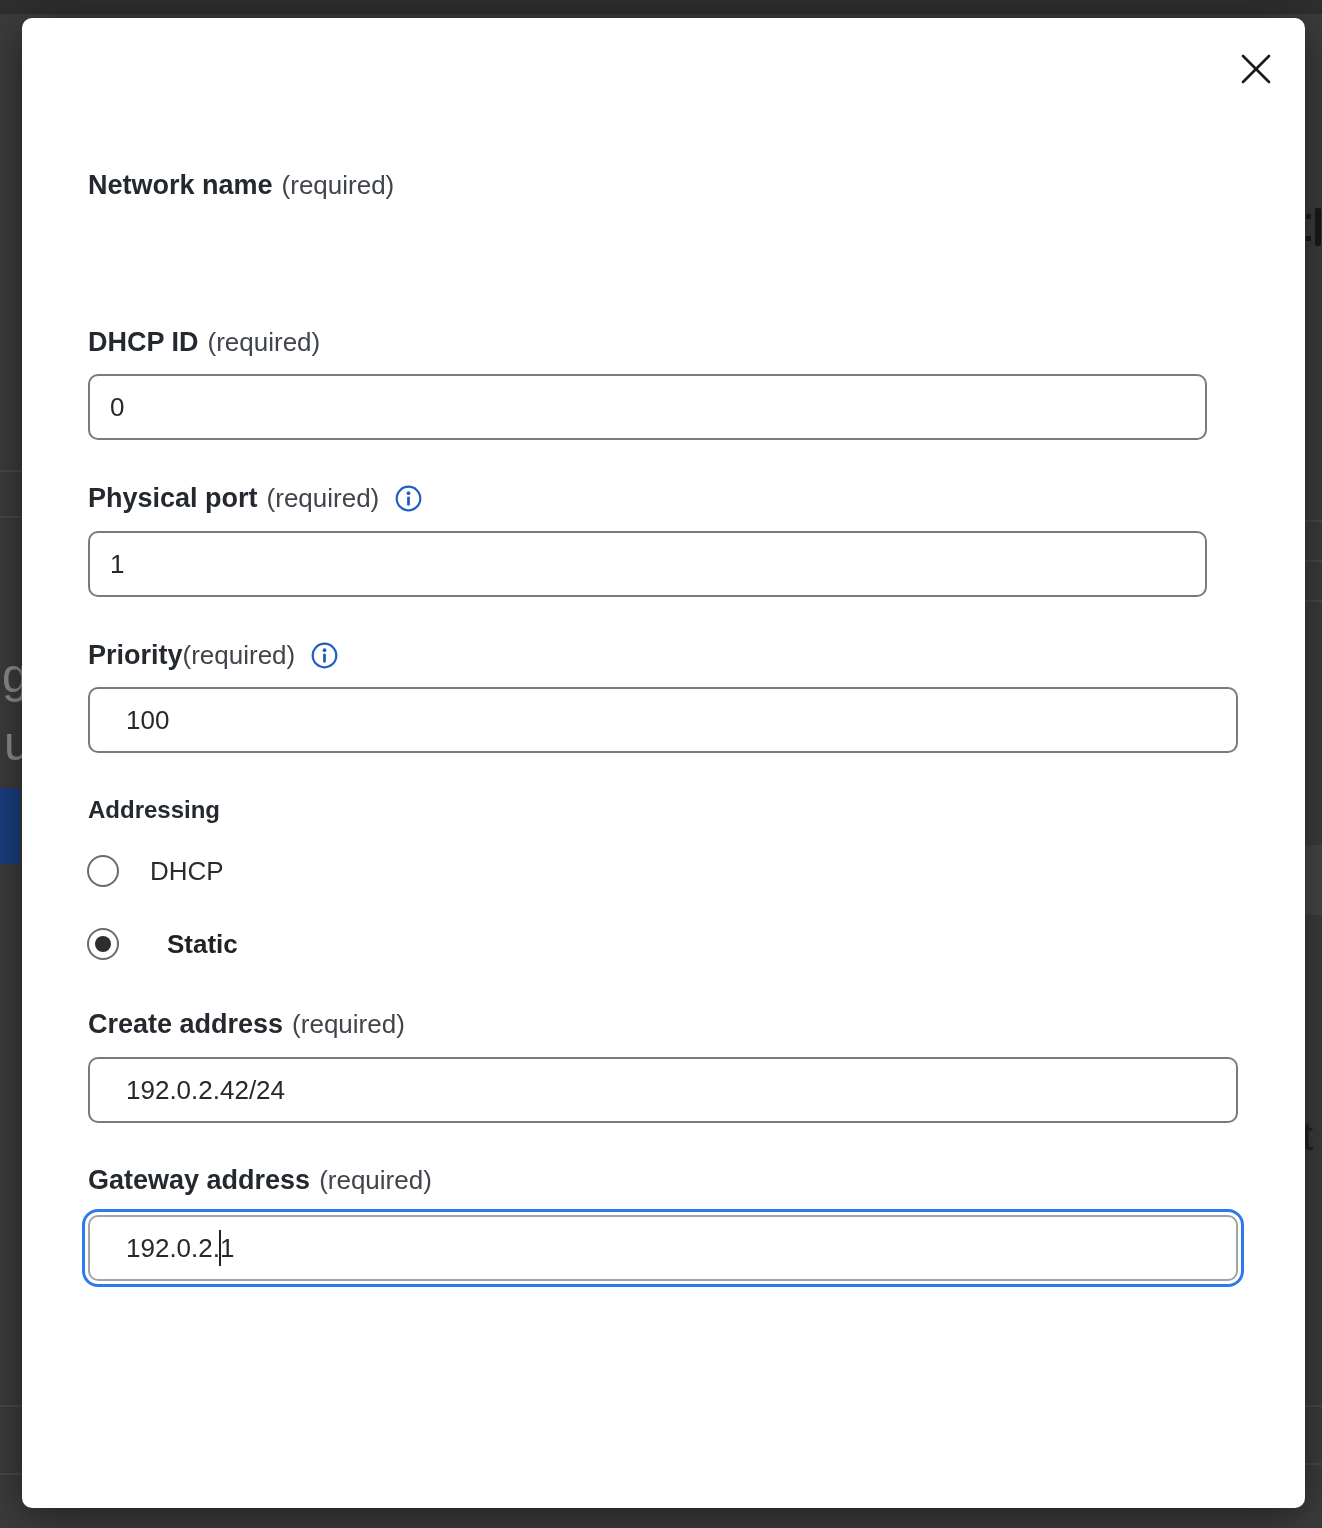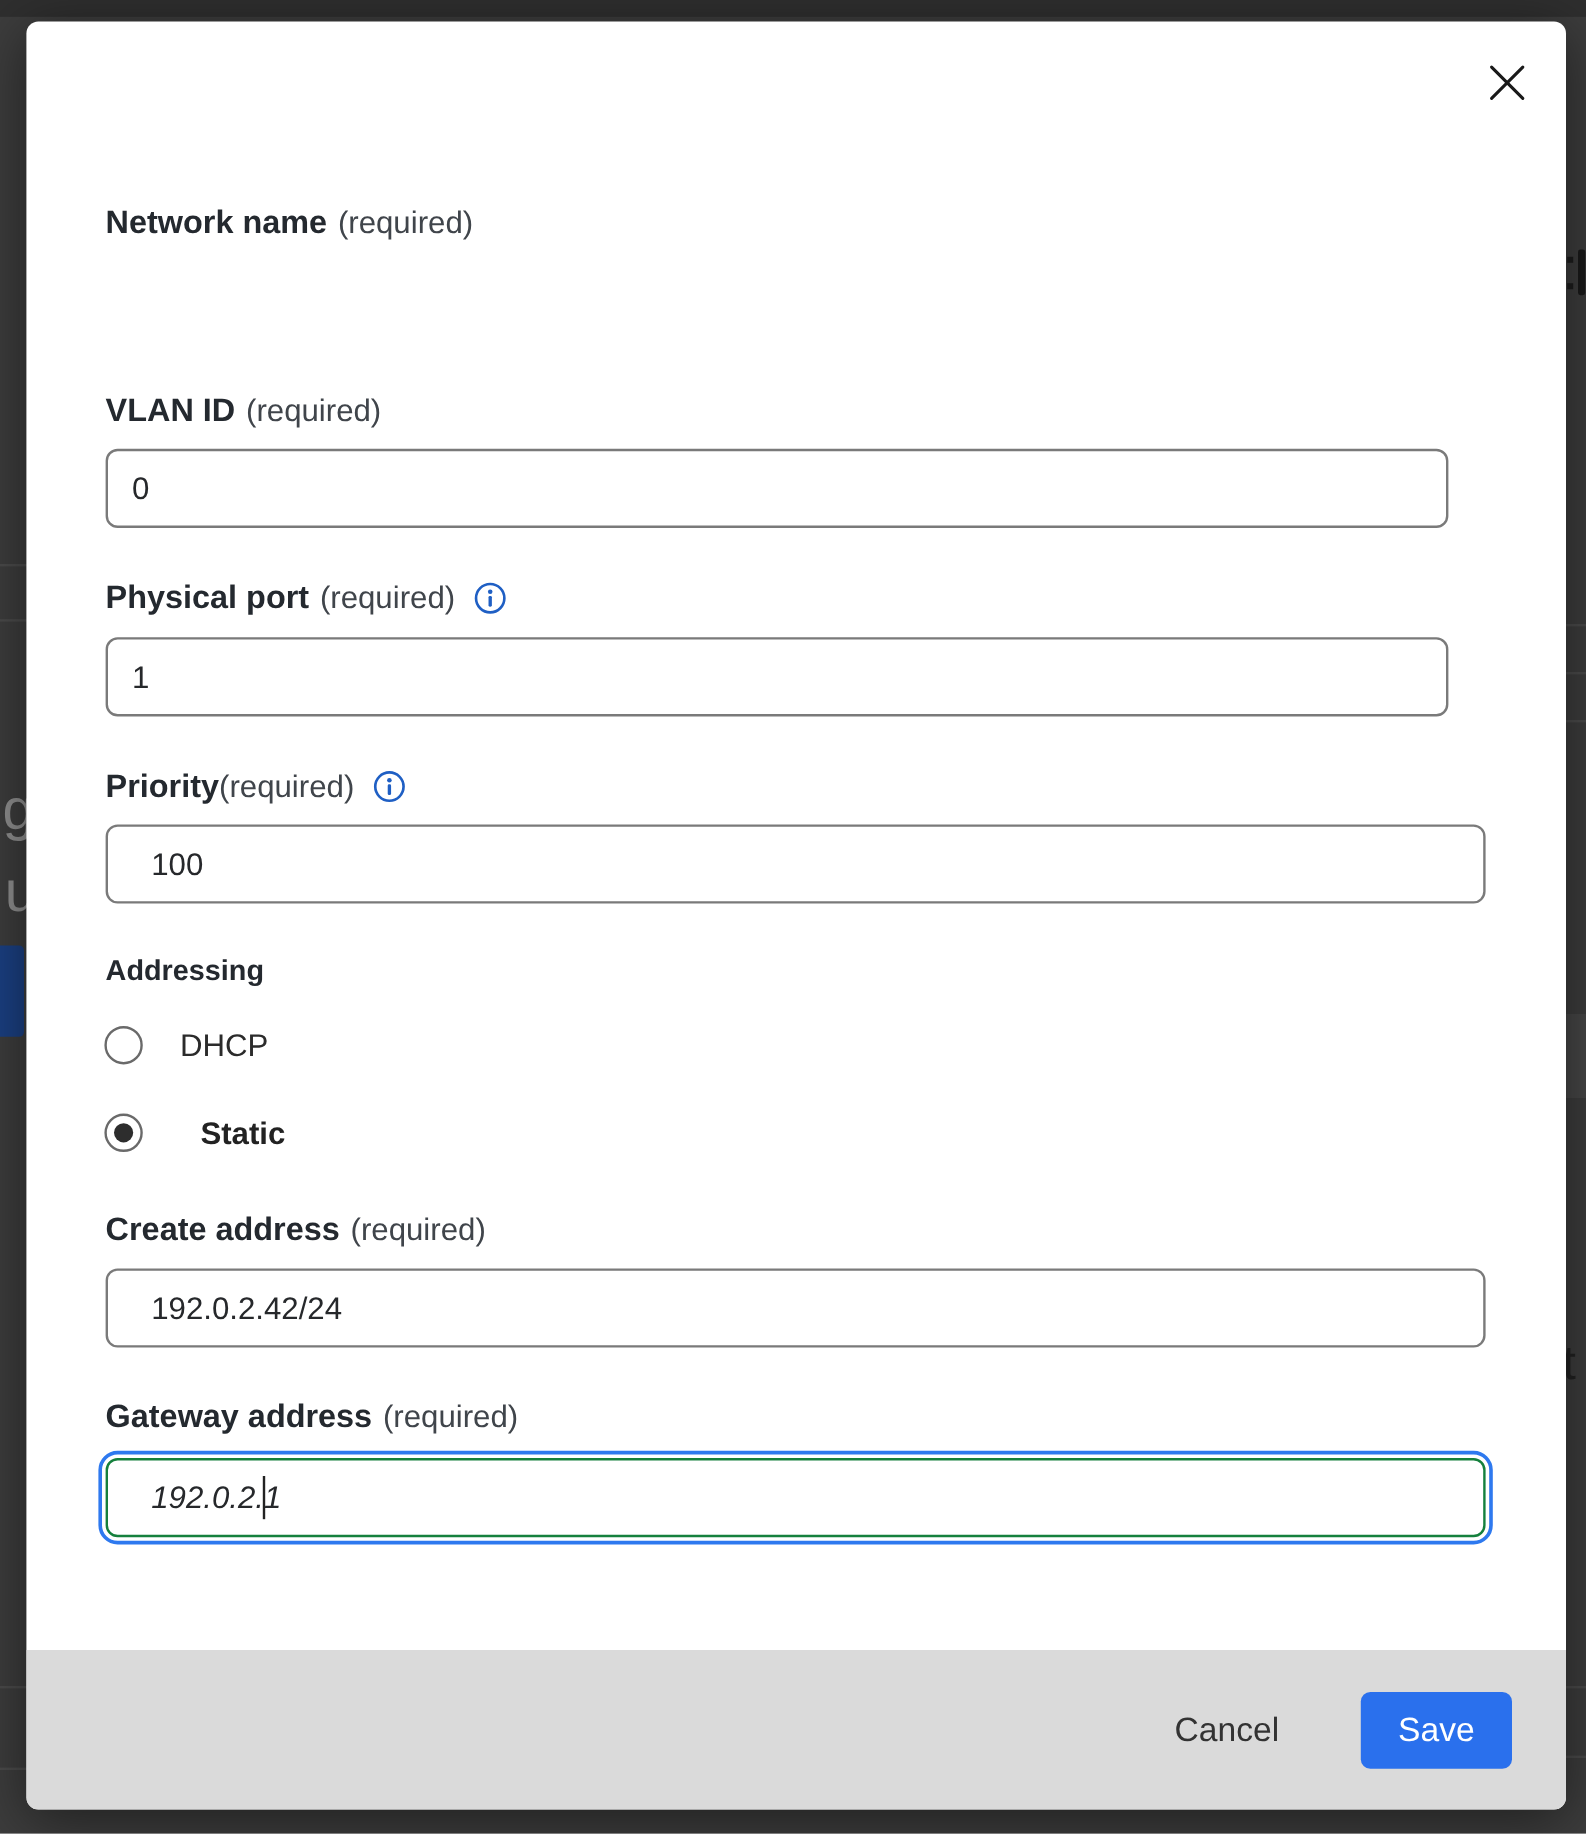--- a/index.html
+++ b/index.html
@@ -54,22 +54,22 @@
 
   .txt-input {
     position:absolute; left:66px; height:66px;
     border:2px solid #7a7a7a; border-radius:10px;
     font-family:"Liberation Sans", sans-serif;
     font-size:26px; color:#26282b; padding:0 20px; background:#fff; outline:none;
   }
   .txt-input.normal { width:1119px; }
   .txt-input.wide { width:1150px;padding-left:36px; }
   .txt-input.focused {
-    border:2px solid #15803d;
-    outline:3px solid #2e79ef; outline-offset:3px;font-style:italic;
+    border:2px solid #a3a3a3;
+    outline:3px solid #2e79ef; outline-offset:3px;
   }
   .caret { position:absolute; width:2px; height:36px; background:#222; }
 
   .section-heading { position:absolute; left:66px; font-size:24px; font-weight:700; color:#24292f; }
 
   .radio-row { position:absolute; left:65px; display:flex; align-items:center; cursor:pointer; }
   .radio-circle {
     width:32px; height:32px; border:2.5px solid #6a6a6a; border-radius:50%;
     background:#fff; flex:0 0 auto; position:relative;
   }
@@ -127,21 +127,21 @@
       <line x1="31" y1="5" x2="5" y2="31" stroke="#1a1a1a" stroke-width="2.6" stroke-linecap="round"></line>
     </svg>
   </div>
 
   <div class="field-label" style="top:152px">
     <span>Network name</span>
     <span class="req">(required)</span>
   </div>
 
   <div class="field-label" style="top:309px">
-    <span>VLAN ID</span>
+    <span>DHCP ID</span>
     <span class="req">(required)</span>
   </div>
   <input class="txt-input normal" style="top: 356px;" type="text" value="0">
 
   <div class="field-label" style="top:465px">
     <span>Physical port</span>
     <span class="req">(required)</span>
     <span class="info-icon">
       <svg width="27" height="27" viewBox="0 0 27 27">
         <circle cx="13.5" cy="13.5" r="11.8" fill="none" stroke="#1f5fc4" stroke-width="2.2"></circle>
@@ -183,18 +183,14 @@
   </div>
   <input class="txt-input wide" style="top: 1039px;" type="text" value="192.0.2.42/24">
 
   <div class="field-label" style="top:1147px">
     <span>Gateway address</span>
     <span class="req">(required)</span>
   </div>
   <input class="txt-input wide focused" style="top: 1197px;" type="text" value="192.0.2.1">
   <span class="caret" style="left:197px; top:1212px"></span>
 
-  <div class="modal-footer">
-    <button class="cancel-btn">Cancel</button>
-    <button class="save-btn">Save</button>
-  </div>
 
 </div>
 
 </body></html>

